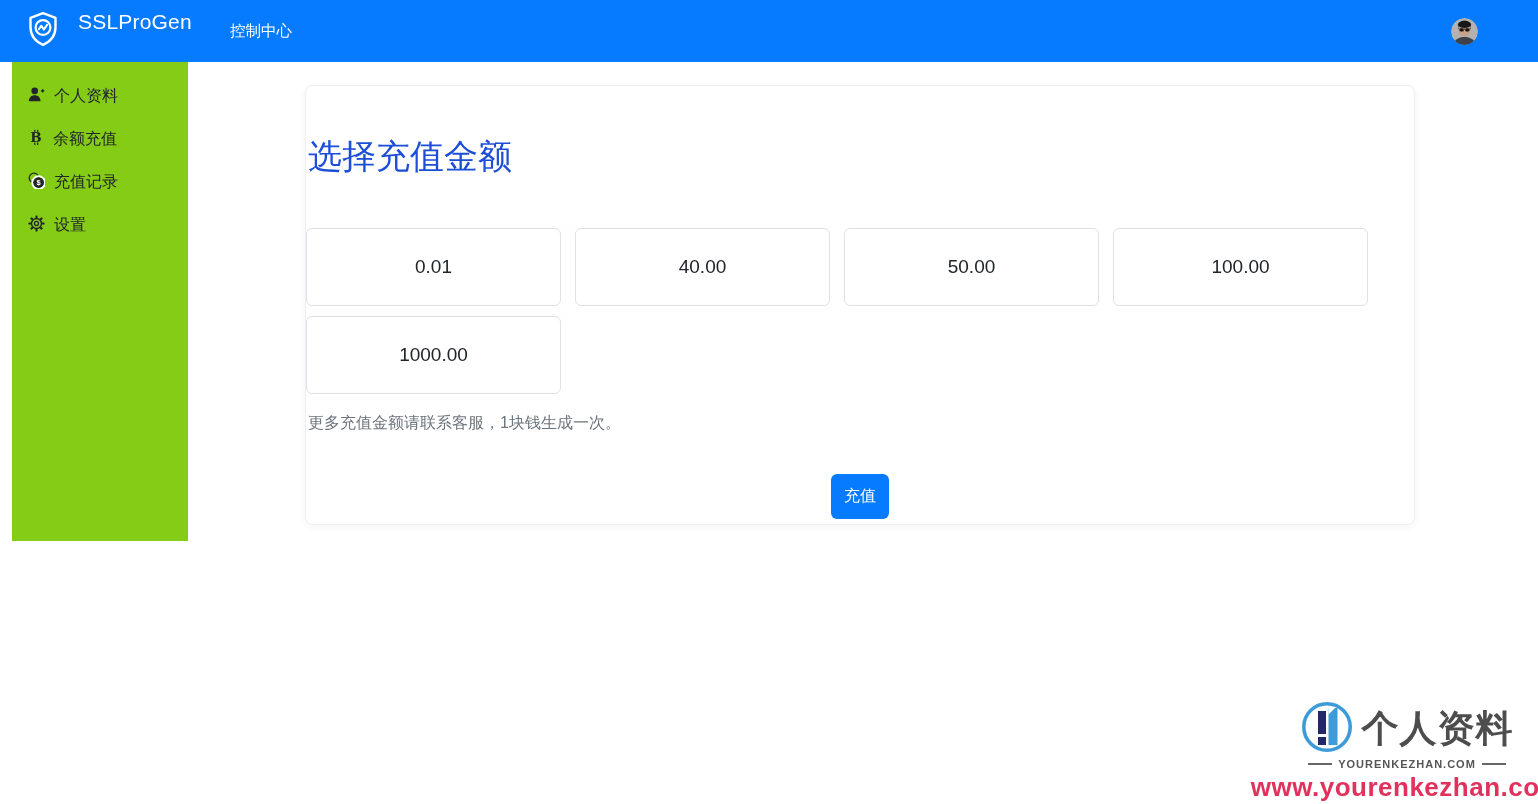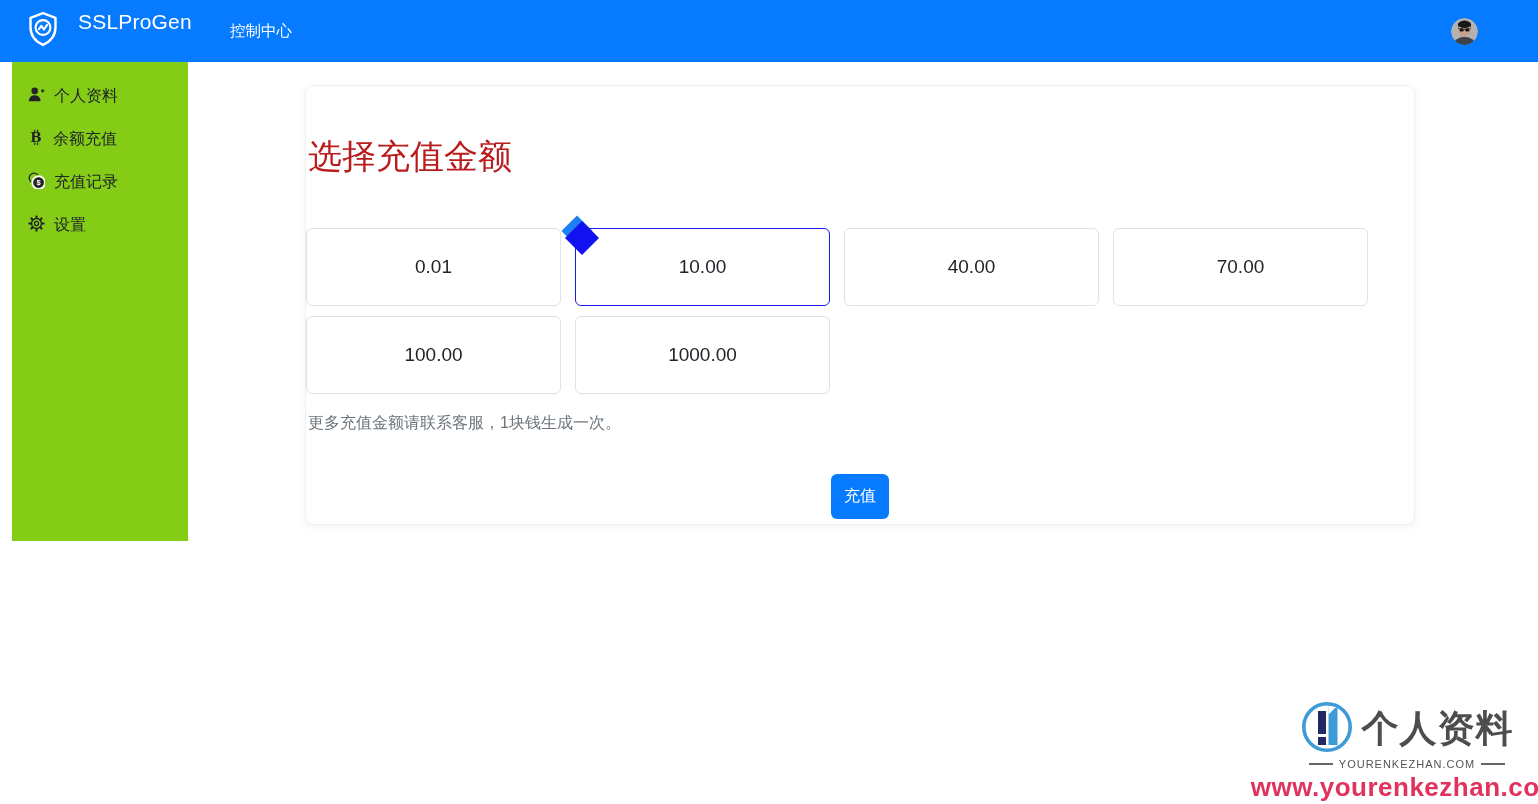--- a/index.html
+++ b/index.html
@@ -29,21 +29,21 @@
     margin-bottom:6px; font-size:16px; color:#212529; cursor:pointer;
   }
   .side-item svg { flex-shrink:0; }
 
   
   .card {
     position:absolute; left:305px; top:85px; width:1110px; height:440px;
     background:#ffffff; border:1px solid #eef0f2; border-radius:8px;
     box-shadow:0 2px 8px rgba(0,0,0,.05);
   }
-  .card-title { position:absolute; left:2px; top:48px; font-size:34px; font-weight:500; color:#b91c1c; }
+  .card-title { position:absolute; left:2px; top:48px; font-size:34px; font-weight:500; color:#1d4ed8; }
 
   .amount-grid {
     position:absolute; left:0; top:142px; width:1110px;
     display:flex; flex-wrap:wrap; gap:10px 14px;
   }
   .amount-box {
     width:255px; height:78px; background:#ffffff;
     border:1px solid #dee2e6; border-radius:6px;
     display:flex; align-items:center; justify-content:center;
     font-size:19px; color:#212529; cursor:pointer; position:relative;
@@ -70,21 +70,21 @@
 
   
   .watermark { position:absolute; right:0; bottom:1px; width:262px; }
   .wm-top { display:flex; align-items:center; justify-content:center; gap:9px; }
   .wm-name {
     font-family:"DejaVu Serif","Liberation Serif",serif; font-weight:bold;
     font-size:37px; color:#4d4d4d; letter-spacing:1px; white-space:nowrap;
   }
   .wm-sub { display:flex; align-items:center; justify-content:center; gap:6px; margin-top:1px; }
   .wm-line { width:24px; height:2px; background:#666666; }
-  .wm-domain { font-size:11px; font-weight:normal; color:#555555; letter-spacing:1px; white-space:nowrap; }
+  .wm-domain { font-size:11px; font-weight:bold; color:#555555; letter-spacing:1px; white-space:nowrap; }
   .wm-url-row { display:flex; justify-content:center; margin-top:2px; }
   .wm-url { font-size:26px; font-weight:bold; color:#e0325c; white-space:nowrap; letter-spacing:.5px; }
 </style>
 </head>
 <body>
 
 <div class="navbar">
   <div class="brand">
     <span>
       <svg width="38" height="38" viewBox="0 0 38 38">
@@ -174,32 +174,25 @@
   </div>
 </div>
 
 <div class="card">
   <div class="card-title">选择充值金额</div>
 
   <div class="amount-grid">
     <div class="amount-box">
       <span>0.01</span>
     </div>
-    <div class="amount-box selected">
-      <span class="diamond-marker">
-        <span class="d-light"></span>
-          <span class="d-dark"></span>
-      </span>
-      <span>10.00</span>
-    </div>
     <div class="amount-box">
       <span>40.00</span>
     </div>
     <div class="amount-box">
-      <span>70.00</span>
+      <span>50.00</span>
     </div>
     <div class="amount-box">
       <span>100.00</span>
     </div>
     <div class="amount-box">
       <span>1000.00</span>
     </div>
   </div>
 
   <div class="note">更多充值金额请联系客服，1块钱生成一次。</div>

